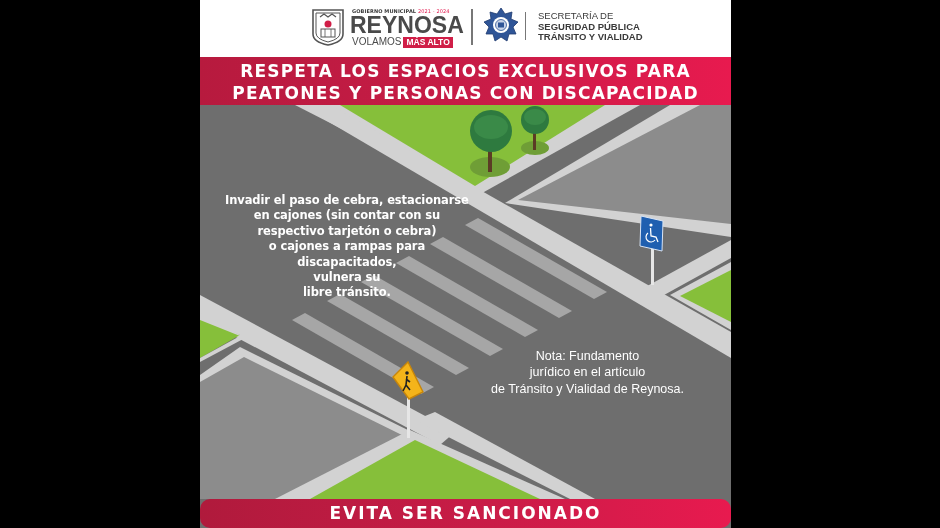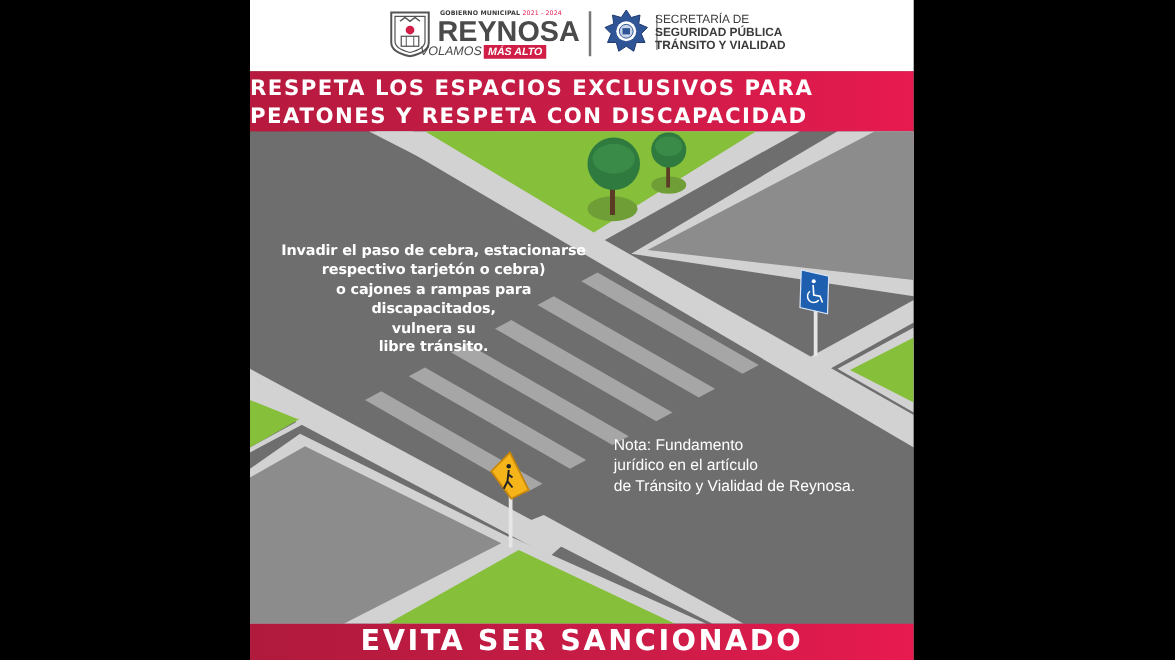--- a/index.html
+++ b/index.html
@@ -4,34 +4,34 @@
 <style>
   * { margin: 0; padding: 0; box-sizing: border-box; }
   html, body { width: 940px; height: 528px; background: #000; overflow: hidden; }
   body { position: relative; font-family: "DejaVu Sans", sans-serif; }
   .poster { position: absolute; left: 200px; top: 0; width: 531px; height: 528px; background: #6e6e6e; overflow: hidden; }
   .header { position: absolute; left: 0; top: 0; width: 531px; height: 57px; background: #fff; }
   .logo-crest { position: absolute; left: 111px; top: 8px; width: 34px; height: 38px; }
   .gov-label { position: absolute; left: 152px; top: 8px; font-size: 5px; font-weight: bold; color: #3a3a3a; letter-spacing: 0.1px; white-space: nowrap; }
   .gov-label .yrs { color: #e2184d; font-weight: normal; }
   .city-name { position: absolute; left: 150px; top: 12px; font-family: "Liberation Sans", sans-serif; font-weight: bold; font-size: 23px; color: #4a4a4a; letter-spacing: 0px; }
-  .slogan { position: absolute; left: 136px; top: 36px; font-family: "Liberation Sans", sans-serif; font-size: 10px; color: #4a4a4a; white-space: nowrap; font-style: italic; }
+  .slogan { position: absolute; left: 152px; top: 36px; font-family: "Liberation Sans", sans-serif; font-size: 10px; color: #4a4a4a; white-space: nowrap; }
   .slogan-badge { display: inline-block; background: #d01e47; color: #fff; font-weight: bold; font-size: 8.5px; padding: 0 3px; margin-left: 2px; line-height: 11px; }
   .header-divider { position: absolute; left: 271px; top: 9px; width: 1.5px; height: 36px; background: #777; }
   .police-badge { position: absolute; left: 283px; top: 7px; width: 36px; height: 36px; }
   .dept-divider { position: absolute; left: 325px; top: 12px; width: 1px; height: 28px; background: #777; }
-  .dept-name { position: absolute; left: 324px; top: 11px; font-family: "Liberation Sans", sans-serif; font-size: 9.5px; line-height: 10.5px; color: #3a3a3a; }
+  .dept-name { position: absolute; left: 338px; top: 11px; font-family: "Liberation Sans", sans-serif; font-size: 9.5px; line-height: 10.5px; color: #3a3a3a; }
   .dept-name .b { font-weight: bold; display: block; }
-  .banner { position: absolute; left: 0; top: 57px; width: 531px; height: 60px; background: linear-gradient(90deg, #b71a3e 0%, #c91c47 55%, #e81a4f 100%); color: #fff; font-family: "DejaVu Sans", sans-serif; font-weight: bold; font-size: 17px; letter-spacing: 1.2px; line-height: 22px; padding-top: 3px; }
+  .banner { position: absolute; left: 0; top: 57px; width: 531px; height: 60px; background: linear-gradient(90deg, #b71a3e 0%, #c91c47 55%, #e81a4f 100%); text-align: center; color: #fff; font-family: "DejaVu Sans", sans-serif; font-weight: bold; font-size: 17px; letter-spacing: 1.2px; line-height: 22px; padding-top: 3px; }
   .scene { position: absolute; left: 0; top: 105px; width: 531px; height: 394px; }
   .main-text { position: absolute; left: 25px; top: 193px; font-family: "DejaVu Sans", sans-serif; font-weight: bold; color: #fff; font-size: 11.5px; line-height: 15.4px; letter-spacing: -0.1px; text-align: center; }
   .main-text span { display: block; white-space: nowrap; }
-  .note { position: absolute; right: 47px; top: 348px; text-align: left; font-family: "Liberation Sans", sans-serif; color: #fff; font-size: 12.5px; line-height: 16.3px; }
+  .note { position: absolute; right: 47px; top: 348px; text-align: center; font-family: "Liberation Sans", sans-serif; color: #fff; font-size: 12.5px; line-height: 16.3px; }
   .note span { display: block; white-space: nowrap; }
-  .footer { position: absolute; left: 0; top: 499px; width: 531px; height: 29px; background: linear-gradient(90deg, #b01a3c 0%, #c91c47 55%, #e81a4f 100%); text-align: center; color: #fff; font-family: "DejaVu Sans", sans-serif; font-weight: bold; font-size: 23px; letter-spacing: 2px; line-height: 29px; }
+  .footer { position: absolute; left: 0; top: 499px; width: 531px; height: 29px; background: linear-gradient(90deg, #b01a3c 0%, #c91c47 55%, #e81a4f 100%); text-align: center; color: #fff; font-family: "DejaVu Sans", sans-serif; font-weight: bold; font-size: 17px; letter-spacing: 2px; line-height: 29px; border-radius: 10px; }
 </style>
 </head>
 <body>
 
 <div class="poster">
 
   <div class="header">
     <svg class="logo-crest" viewBox="0 0 34 38">
       <path d="M2 2 H32 V26 Q32 34 17 37 Q2 34 2 26 Z" fill="#fff" stroke="#555" stroke-width="1.6"></path>
       <path d="M5 5 H29 V25 Q29 31 17 34 Q5 31 5 25 Z" fill="none" stroke="#555" stroke-width="1"></path>
@@ -58,21 +58,21 @@
     <div class="dept-divider"></div>
     <div class="dept-name">
       <span>SECRETARÍA DE</span>
       <span class="b">SEGURIDAD PÚBLICA</span>
       <span class="b">TRÁNSITO Y VIALIDAD</span>
     </div>
   </div>
 
   <div class="banner">
     <div>RESPETA LOS ESPACIOS EXCLUSIVOS PARA</div>
-    <div>PEATONES Y RESPETA CON DISCAPACIDAD</div>
+    <div>PEATONES Y PERSONAS CON DISCAPACIDAD</div>
   </div>
 
   <svg class="scene" viewBox="0 105 531 394" preserveAspectRatio="none">
 
     <rect x="0" y="105" width="531" height="394" fill="#6e6e6e"></rect>
 
     <polygon points="95,105 440,105 275,197" fill="#d2d2d2"></polygon>
     <polygon points="140,105 405,105 275,186" fill="#86bf3a"></polygon>
 
     <polygon points="470,105 531,105 531,237 305,203" fill="#d2d2d2"></polygon>
@@ -128,20 +128,21 @@
     <g>
       <rect x="207" y="395" width="3" height="43" fill="#e6e6e6"></rect>
       <polygon points="193,377 208,362 223,392 209,399" fill="#f4b41a" stroke="#c8860a" stroke-width="1.4"></polygon>
       <circle cx="207" cy="373" r="1.8" fill="#222"></circle>
       <path d="M207 376 L206 385 L203 391 M206 385 L210 390 M206 379 L210 382" fill="none" stroke="#222" stroke-width="1.6"></path>
     </g>
   </svg>
 
   <div class="main-text">
     <span>Invadir el paso de cebra, estacionarse</span>
+    <span>en cajones (sin contar con su</span>
     <span>respectivo tarjetón o cebra)</span>
     <span>o cajones a rampas para</span>
     <span>discapacitados,</span>
     <span>vulnera su</span>
     <span>libre tránsito.</span>
   </div>
 
   <div class="note">
     <span>Nota: Fundamento</span>
     <span>jurídico en el artículo</span>

